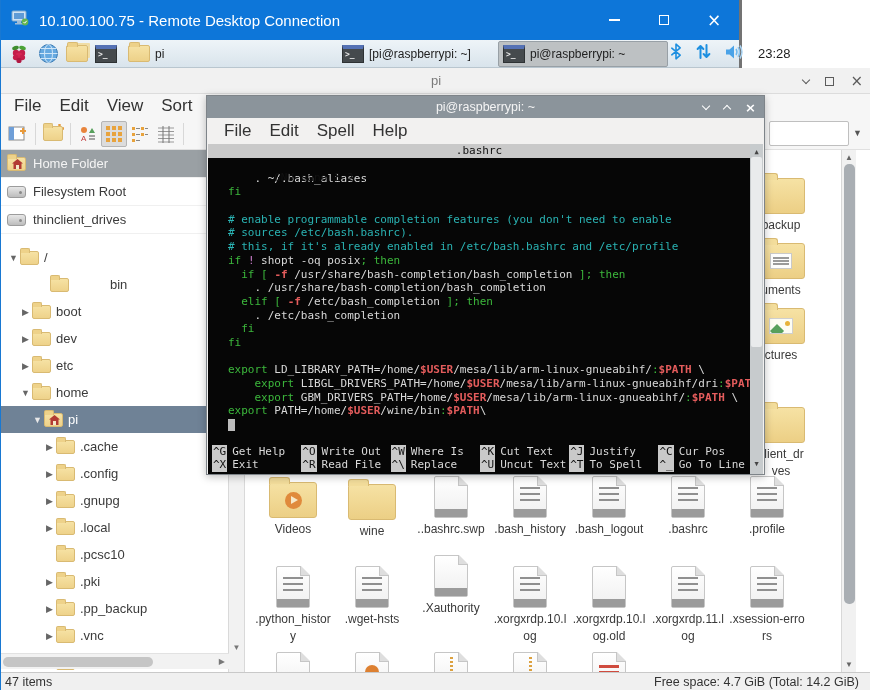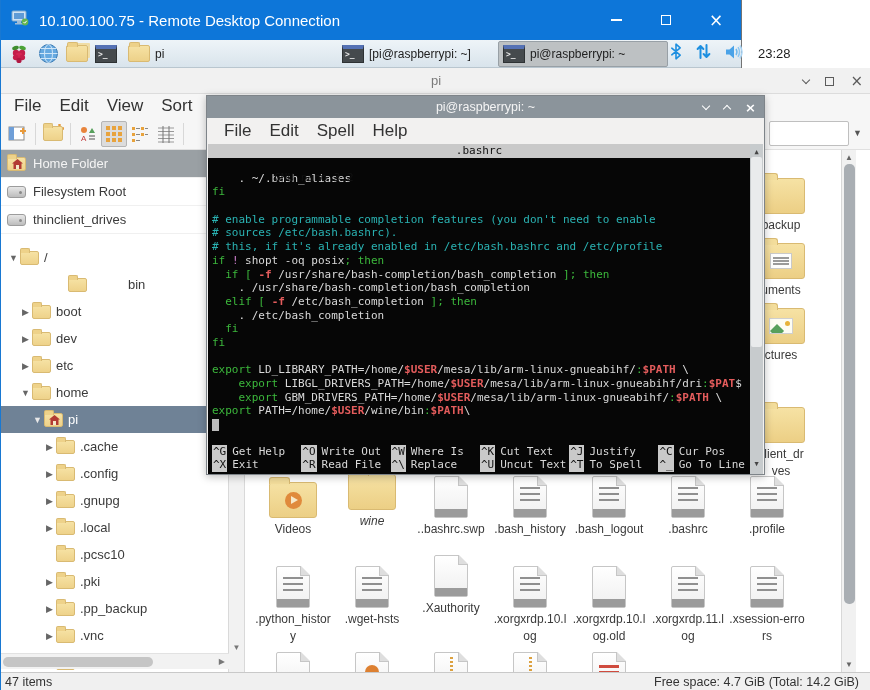--- a/index.html
+++ b/index.html
@@ -1,17 +1,17 @@
 <!DOCTYPE html>
 <html><head>
 <meta charset="utf-8">
 <style>
   *{box-sizing:border-box;margin:0;padding:0}
   body{width:870px;height:690px;font-family:"Liberation Sans",sans-serif;overflow:hidden}
-  #screen{position:relative;width:742px;height:690px;background:#22c55e;border-left:1px solid #1878d2;border-right:1px solid #737373;border-bottom:2px solid #1878d2}
+  #screen{position:relative;width:742px;height:690px;background:#22c55e;border-left:1px solid #1878d2;border-right:3px solid #737373;border-bottom:2px solid #1878d2}
 
   
   #rdp-titlebar{position:absolute;left:0;top:0;width:100%;height:40px;background:#0d76d9;display:flex;align-items:center;color:#fff}
   #rdp-title{font-size:15px;margin-left:10px}
   #rdp-controls{position:absolute;right:0;top:0;height:40px;display:flex}
   .rdp-btn{width:50px;height:40px;display:flex;align-items:center;justify-content:center;color:#fff}
   .minbar{width:11px;height:1.6px;background:#fff}
   .maxbox{width:10px;height:10px;border:1.4px solid #fff}
   .xglyph{font-size:17px;line-height:1;font-family:"DejaVu Sans",sans-serif}
   #rdp-icon{margin-left:10px}
@@ -102,21 +102,21 @@
 
   
   #term{position:absolute;left:205px;top:95px;width:559px;height:380px;border:1px solid #7e8489;background:#f2f1f0;box-shadow:0 2px 8px rgba(0,0,0,.25)}
   #term-titlebar{position:absolute;left:0;top:0;width:100%;height:22px;background:#8b949b;display:flex;align-items:center;justify-content:center;color:#f4f4f4}
   #term-title{font-size:12.5px}
   #term-controls{position:absolute;right:8px;top:0;height:22px;display:flex;gap:15px;align-items:center;color:#fff}
   #term-menubar{position:absolute;left:0;top:22px;width:100%;height:26px;background:#f2f1f0;display:flex;align-items:center;padding-left:8px}
   #term-body{position:absolute;left:1px;top:48px;width:555px;height:330px;background:#060606;font:11px/13.7px "DejaVu Sans Mono",monospace}
   #nano-header{position:relative;height:14px;background:#c9c9c9;color:#111;white-space:pre;margin-right:13px}
   #nano-title-center{position:absolute;left:0;top:0;width:100%;text-align:center}
-  #term-lines{padding-left:4px}
+  #term-lines{padding-left:20px}
   .tline{height:13.7px;white-space:pre}
   .w{color:#d9d9d9}
   .g{color:#3cb83c}
   .c{color:#2ab3b3}
   .r{color:#e45c5c;font-weight:bold}
   .m{color:#cd7fcd}
   .cur{display:inline-block;width:7px;height:12px;background:#bcbcbc;vertical-align:middle}
   #nano-shortcuts{position:absolute;left:4px;bottom:2px;right:15px}
   .sc-row{display:flex;height:13.7px}
   .sc-item{width:16.66%;display:flex;white-space:pre}
@@ -332,21 +332,21 @@
               <span class="mdrive"></span>
               <span>thinclient_drives</span>
             </div>
           </div>
         <div id="tree">
             <div class="trow" style="padding-left: 6px;">
               <span class="expander">▼</span>
               <span class="mfolder"></span>
               <span class="tlabel">/</span>
             </div>
-            <div class="trow" style="padding-left: 18px; gap: 36px;">
+            <div class="trow" style=" gap: 36px;">
               <span class="expander"></span>
               <span class="mfolder"></span>
               <span class="tlabel">bin</span>
             </div>
             <div class="trow" style="padding-left: 18px;">
               <span class="expander">▶</span>
               <span class="mfolder"></span>
               <span class="tlabel">boot</span>
             </div>
             <div class="trow" style="padding-left: 18px;">
@@ -434,21 +434,21 @@
             <div class="fcell" style="left: 9px; top: 322px;">
               <div class="icon-holder">
                 <div class="bfolder">
                   <div class="emb">
                     <div class="emb-play"></div>
                   </div>
                 </div>
               </div>
               <div class="flabel">Videos</div>
             </div>
-            <div class="fcell" style="left: 88px; top: 314px; font-style: italic;">
+            <div class="fcell" style="left: 88px; top: 324px;">
               <div class="icon-holder">
                 <div class="bfolder"></div>
               </div>
               <div class="flabel">wine</div>
             </div>
             <div class="fcell" style="left: 167px; top: 322px;">
               <div class="icon-holder">
                 <div class="bfile">
                   <div class="strip"></div>
                 </div>

